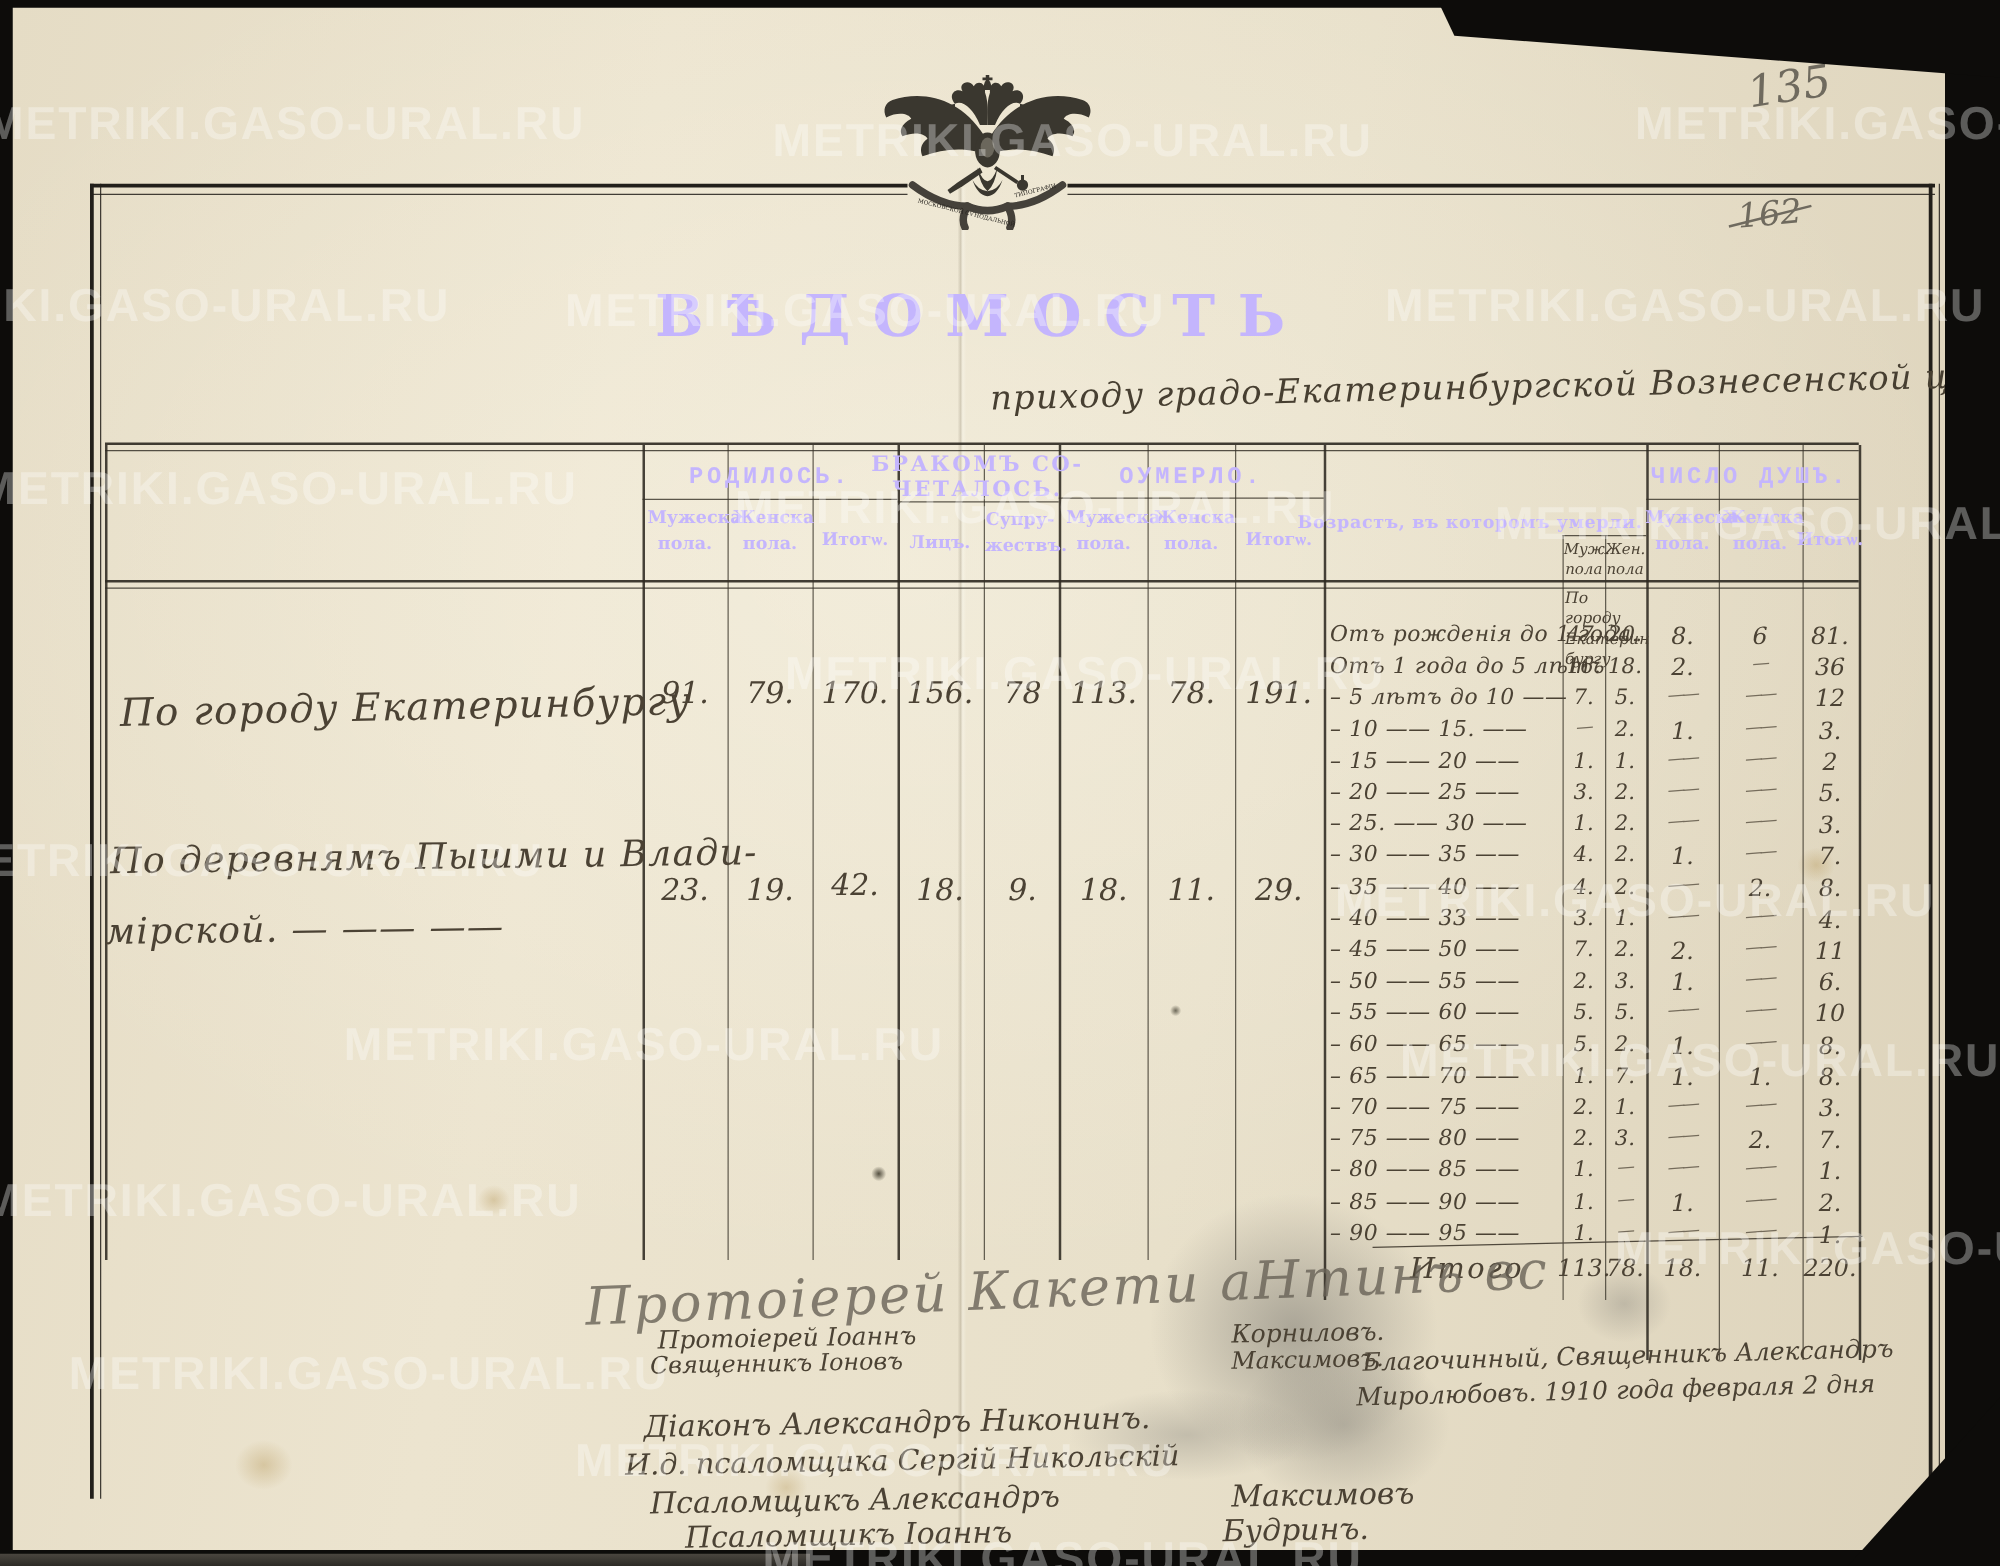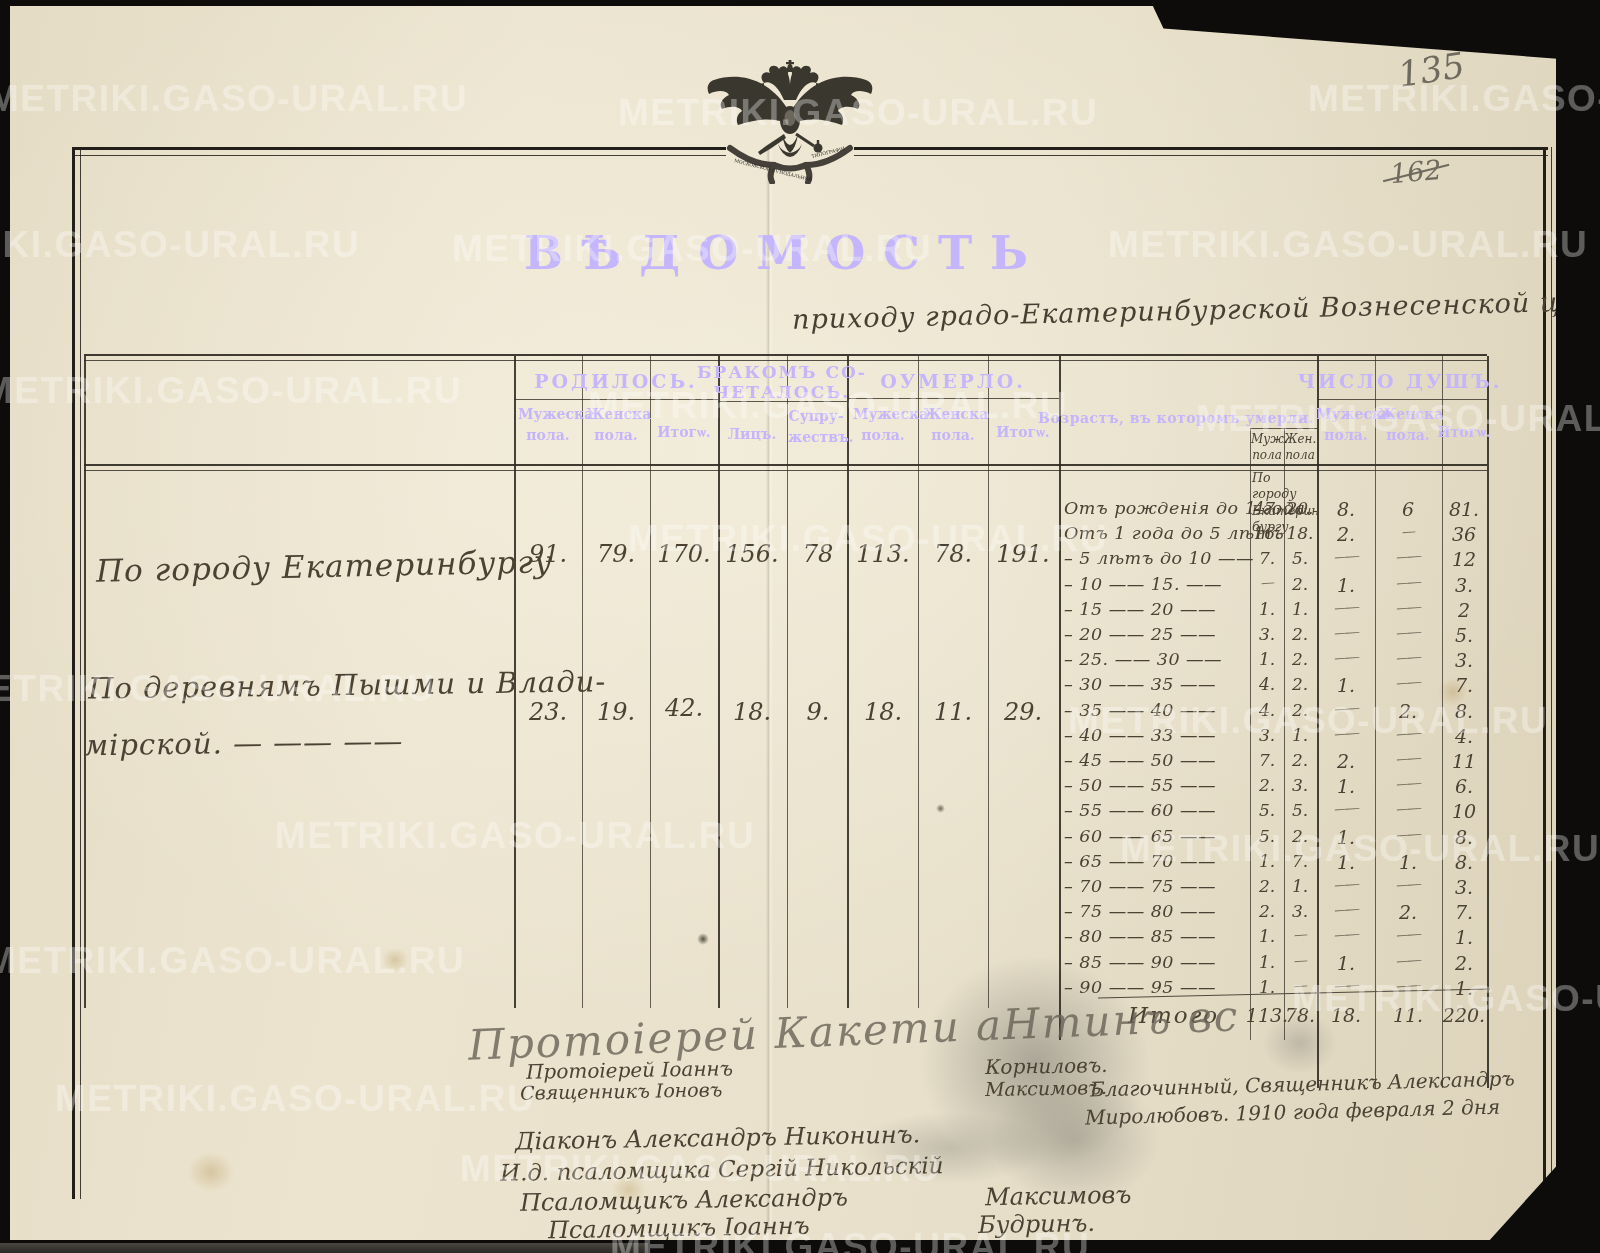--- a/index.html
+++ b/index.html
@@ -17,21 +17,21 @@
   .frame-h{height:5px;border-top:3px solid #221f1a;border-bottom:1px solid rgba(34,31,26,.85);}
   .frame-v{width:5px;border-left:3px solid #221f1a;border-right:1px solid rgba(34,31,26,.85);}
   .dline{position:absolute;height:4px;border-top:2px solid rgba(45,41,33,.9);border-bottom:1px solid rgba(45,41,33,.8);z-index:3;}
   .vline{position:absolute;width:1px;background:rgba(54,49,39,.75);z-index:3;}
   .vline.thick{width:2px;background:rgba(45,41,33,.88);}
   .hline{position:absolute;height:1px;background:rgba(54,49,39,.8);z-index:3;}
   .pv{position:absolute;font-family:"DejaVu Serif",serif;font-weight:bold;color:#c4b5fd;z-index:4;white-space:nowrap;}
   .cell{transform:translateX(-50%);text-align:center;}
   .title{font-size:46px;letter-spacing:18px;}
   .subp{font-size:20px;letter-spacing:2.5px;word-spacing:7px;}
-  .group{font-size:19px;letter-spacing:3px;}
+  .group{font-size:19px;letter-spacing:3px;font-family:Liberation Mono, monospace;}
   .group2{font-size:17px;letter-spacing:2px;}
   .agehdr{font-size:14px;letter-spacing:.5px;}
   .sub{font-size:14px;width:60px;line-height:1.5;text-align:center;white-space:normal;}
   .hw{position:absolute;font-family:"DejaVu Serif",serif;font-style:italic;color:#4b4234;z-index:4;white-space:nowrap;}
   .subhand{font-size:27px;transform:rotate(-1.3deg);letter-spacing:1px;color:#473f31;}
   .rowlabel{font-size:31px;letter-spacing:1px;transform:rotate(-1.2deg);}
   .rowlabel2{font-size:29px;letter-spacing:1px;transform:rotate(-0.8deg);}
   .mv{font-size:24px;font-weight:500;}
   .av{font-size:19px;}
   .sm{font-size:17px;}

